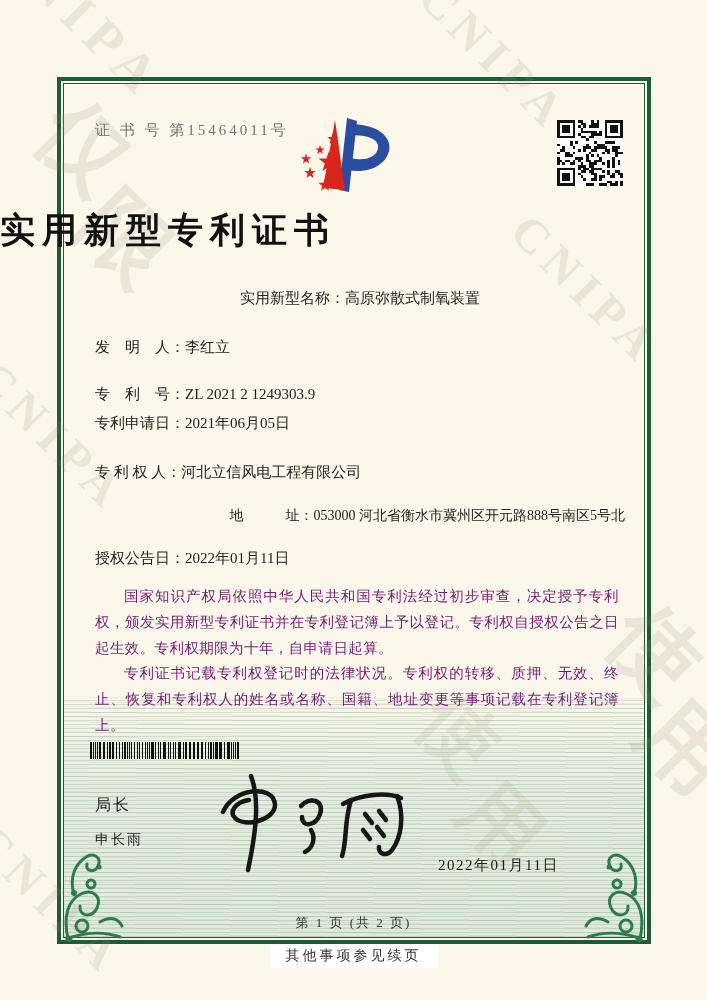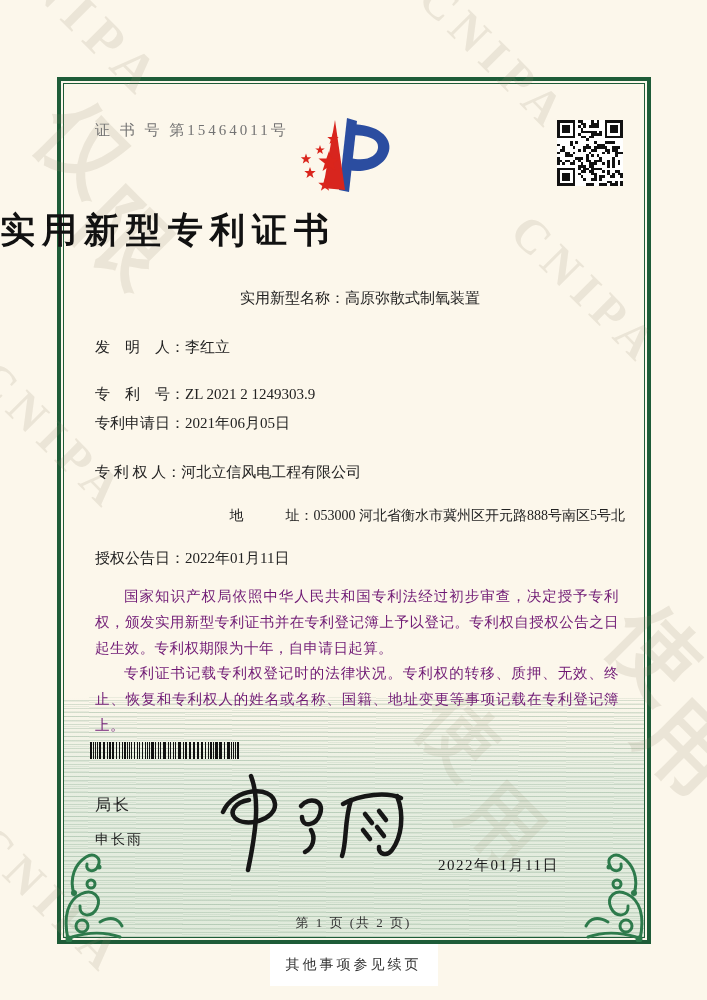--- a/index.html
+++ b/index.html
@@ -62,21 +62,21 @@
   .sig { position:absolute; left:185px; top:770px; }
   .issue-date { position:absolute; left:438px; top:856px; font-size:15px; letter-spacing:1.5px; }
 
   .corner { position:absolute; z-index:5; }
   .corner-l { left:60px; top:842px; }
   .corner-r { left:560px; top:842px; transform:scaleX(-1); }
 
   .page-info { position:absolute; left:0; right:0; top:914px; text-align:center;
                font-size:13px; letter-spacing:2px; color:#333; z-index:6; }
   .foot-note { position:absolute; left:0; right:0; top:944px; text-align:center; z-index:6; }
-  .foot-note span { display:inline-block; background:#ffffff; padding:12px 16px;
+  .foot-note span { display:inline-block; background:#ffffff; padding:3px 16px;
                     font-size:14px; letter-spacing:3px; color:#333; }
 </style>
 </head>
 <body>
 
 <div class="page">
 
   <span class="wm wm0">CNIPA</span>
   <span class="wm wm1">仅</span>
   <span class="wm wm2">限</span>

